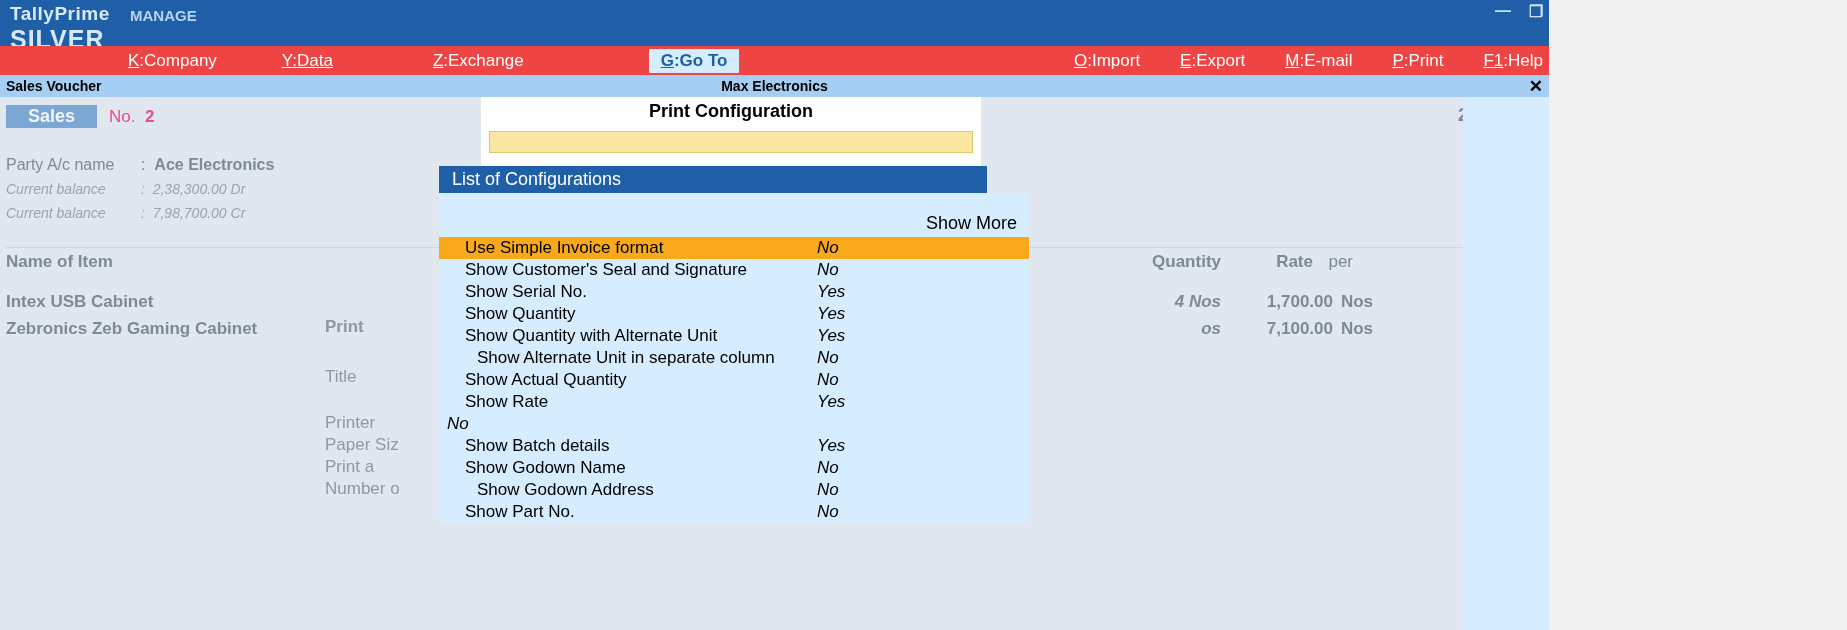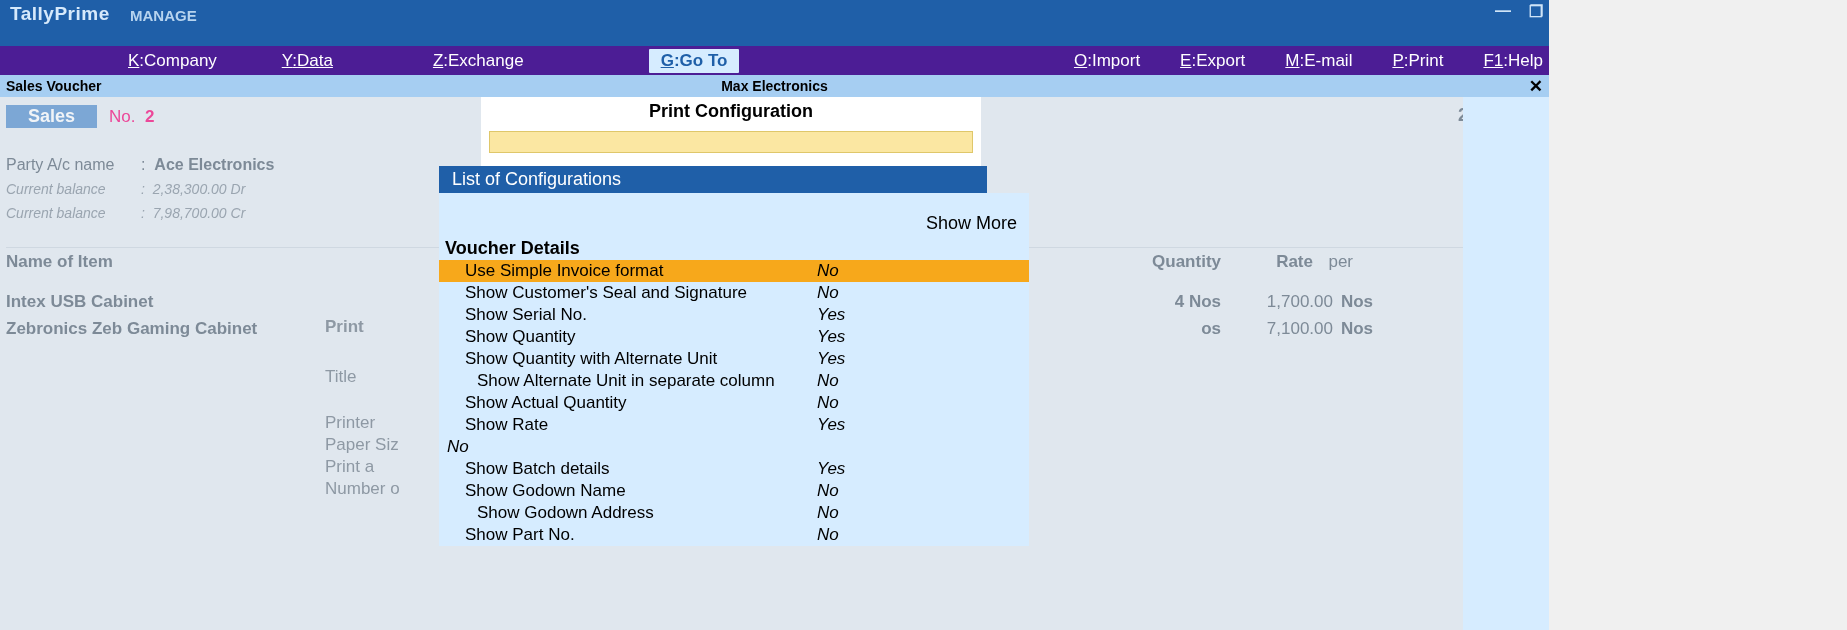--- a/index.html
+++ b/index.html
@@ -2,27 +2,27 @@
 <html><head>
 <meta charset="utf-8">
 <style>
 * { margin: 0; padding: 0; box-sizing: border-box; font-family: Arial, Helvetica, sans-serif; }
 body { background: #f0f0f0; width: 1847px; height: 630px; overflow: hidden; position: relative; }
 
 .window { width: 1549px; height: 630px; background: #1f5fa8; position: relative; }
 .win-controls { position: absolute; right: 4px; top: 2px; display: flex; gap: 18px; }
 .win-icon { width: 16px; height: 16px; color: #cfe4f7; font-weight: bold; cursor: default; }
 
-.brand-area { display: flex; flex-direction: column; justify-content: space-between; height: 74px; padding-left: 10px; position: absolute; top: 0; left: 0; }
+.brand-area { display: flex; flex-direction: column; justify-content: flex-start; height: 74px; padding-left: 10px; position: absolute; top: 0; left: 0; }
 .brand-top { color: #d6e9fb; font-size: 19px; font-weight: bold; letter-spacing: 0.5px; margin-top:3px;}
 .brand-bot { color: #d6e9fb; font-size: 25px; font-weight: bold; letter-spacing: 1px; }
 
 .manage-label { position: absolute; left: 130px; top: 7px; color: #b7d4ef; font-size: 15px; font-weight: bold; }
 
-.menubar { position: absolute; top: 46px; left: 0; right: 0; height: 29px; background: #4c1d95; display: flex; align-items: center; padding-left: 128px; }
+.menubar { position: absolute; top: 46px; left: 0; right: 0; height: 29px; background: #ef4444; display: flex; align-items: center; padding-left: 128px; }
 .menu-item { color: #ffffff; font-size: 17px; margin-right: 50px; cursor: default; white-space: nowrap; }
 .menu-key { text-decoration: underline; }
 .menu-goto { background: #d6ecff; color: #1f5fa8; padding: 2px 12px; font-weight: bold; border-radius: 1px; }
 
 .subheader { position: absolute; top: 75px; left: 0; right: 0; height: 22px; background: #a6cef2; display: flex; align-items: center; font-size: 14px; }
 .subheader .sh-left { color: #000; font-weight: bold; padding-left: 6px; }
 .subheader .sh-center { position: absolute; left: 50%; transform: translateX(-50%); color: #000; font-weight: bold; }
 .subheader .sh-close { position: absolute; right: 6px; font-size: 17px; font-weight: bold; cursor: default; }
 
 .workarea { position: absolute; top: 97px; left: 0; right: 0; bottom: 0; background: #ffffff; }
@@ -42,22 +42,22 @@
 .cols-head { position: absolute; top: 150px; left: 6px; right: 8px; color: #7d8a97; font-size: 17px; font-weight: bold; border-top: 1px solid #cfd8e1; padding-top: 4px; }
 .cols-head .ch-name { position: absolute; left: 0; }
 .cols-head .ch-qty { position: absolute; right: 320px; }
 .cols-head .ch-rate { position: absolute; right: 228px; }
 .cols-head .ch-per { position: absolute; right: 188px; font-weight: normal; }
 .cols-head .ch-amt { position: absolute; right: 0; }
 
 .item-rows { position: absolute; top: 195px; left: 6px; right: 8px; color: #7d8a97; font-size: 17px; }
 .item-row { position: relative; height: 27px; }
 .ir-name { font-weight: bold; }
-.ir-qty { position: absolute; right: 320px; font-weight: bold; }
-.ir-rate { position: absolute; right: 208px; font-weight: normal; margin-left: 35px; }
+.ir-qty { position: absolute; right: 320px; font-weight: bold; font-style: italic; }
+.ir-rate { position: absolute; right: 208px; font-weight: bold; margin-left: 35px; }
 .ir-per { position: absolute; right: 168px; font-weight: bold; }
 .ir-amt { position: absolute; right: 0; font-weight: bold; }
 .total-amt { position: absolute; right: 0; top: 58px; font-weight: bold; }
 
 .print-panel { position: absolute; top: 220px; left: 325px; width: 700px; color: #8e99a4; font-size: 17px; }
 .print-panel .pp-title { font-weight: bold; }
 .print-panel .pp-row { margin-top: 14px; }
 .print-extra { position: absolute; right: 6px; top: 347px; color: #8e99a4; font-size: 16px; }
 
 .popup-holder { position: absolute; left: 481px; top: 0; width: 500px; pointer-events: auto; }
@@ -172,21 +172,20 @@
     </div>
 
     <div class="popup-holder">
       <div class="popup-caption">Print Configuration</div>
       <div style="background:#fff;padding-bottom:2px;">
         <div class="search-box"></div>
       </div>
       <div class="config-header">List of Configurations</div>
       <div class="config-body">
         <div class="show-more">Show More</div>
-        <div class="section-title">Voucher Details</div>
         <div id="cfg-rows">
             <div class="cfg-row hl">
               <span class="cfg-label">Use Simple Invoice format</span>
               <span class="cfg-val">No</span>
             </div>
             <div class="cfg-row">
               <span class="cfg-label">Show Customer's Seal and Signature</span>
               <span class="cfg-val">No</span>
             </div>
             <div class="cfg-row">

